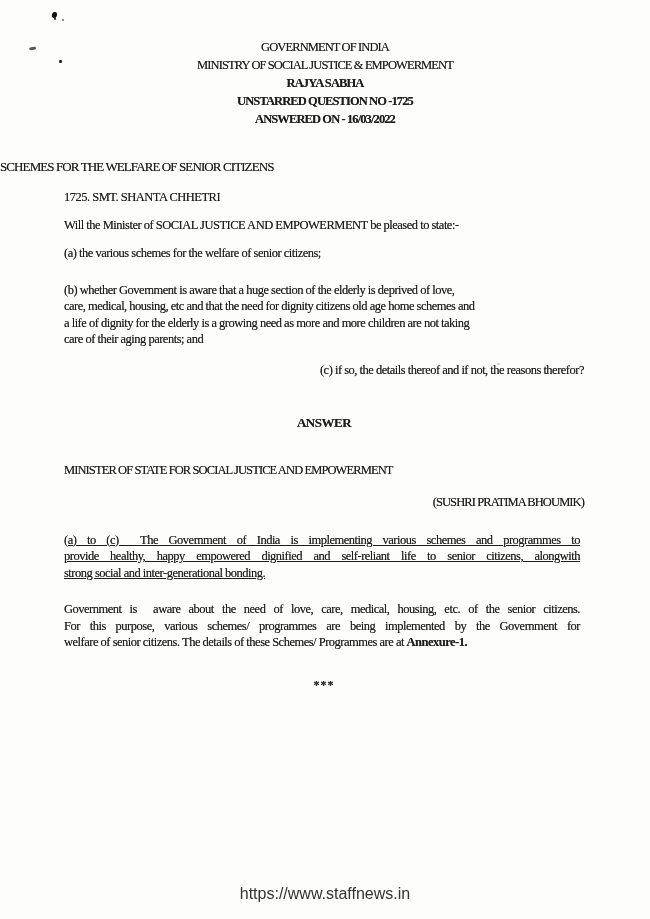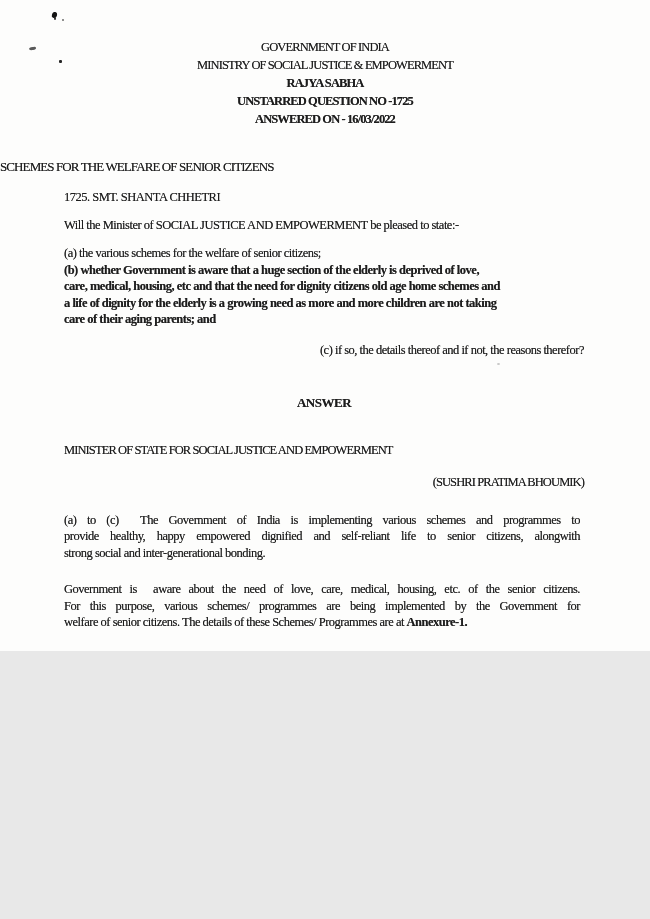--- a/index.html
+++ b/index.html
@@ -1,20 +1,20 @@
 <!DOCTYPE html>
 <html><head>
 <meta charset="utf-8">
 <style>
   html,body { margin:0; padding:0; }
   body { background:#e8e8e8; }
   .page {
     position: relative;
     width: 650px;
-    height: 651px;
+    height: 919px;
     margin: 0 auto;
     background: #fdfdfc;
     font-family: "Liberation Serif", "DejaVu Serif", serif;
     color: #1d1d1d;
     overflow: hidden;
     text-shadow: 0 0 0.35px rgba(20,20,20,0.6);
   }
 
   
   .doc-header {
@@ -46,32 +46,32 @@
   .ln { white-space: nowrap; }
   .jl {
     width: 516px;
     white-space: nowrap;
     text-align: justify;
     text-align-last: justify;
   }
   .q-number     { margin-top: 14px; }
   .q-intro      { margin-top: 11px; }
   .q-part-a     { margin-top: 12px; }
-  .q-part-b     { margin-top: 0; font-weight: bold; }
+  .q-part-b     { margin-top: 20px; }
   .q-part-c     { margin-top: 14px; text-align: right; }
   .answer-heading {
     margin-top: 37px;
     text-align: center;
     font-weight: 700;
     font-size: 13px;
     letter-spacing: -0.5px;
   }
   .minister-line { margin-top: 30px; letter-spacing: -0.9px; }
   .minister-name { margin-top: 16px; letter-spacing: -0.9px; text-align: right; }
-  .a-para-1      { margin-top: 21px; }
+  .a-para-1      { margin-top: 21px; text-decoration: underline; }
   .a-para-2      { margin-top: 20px; }
   .separator {
     margin-top: 26px;
     text-align: center;
     font-weight: 700;
     font-size: 12px;
     letter-spacing: 1px;
   }
 
   

